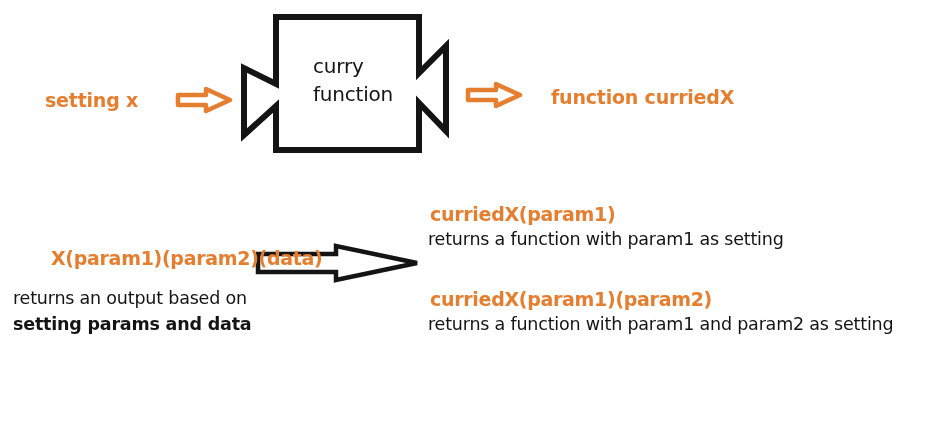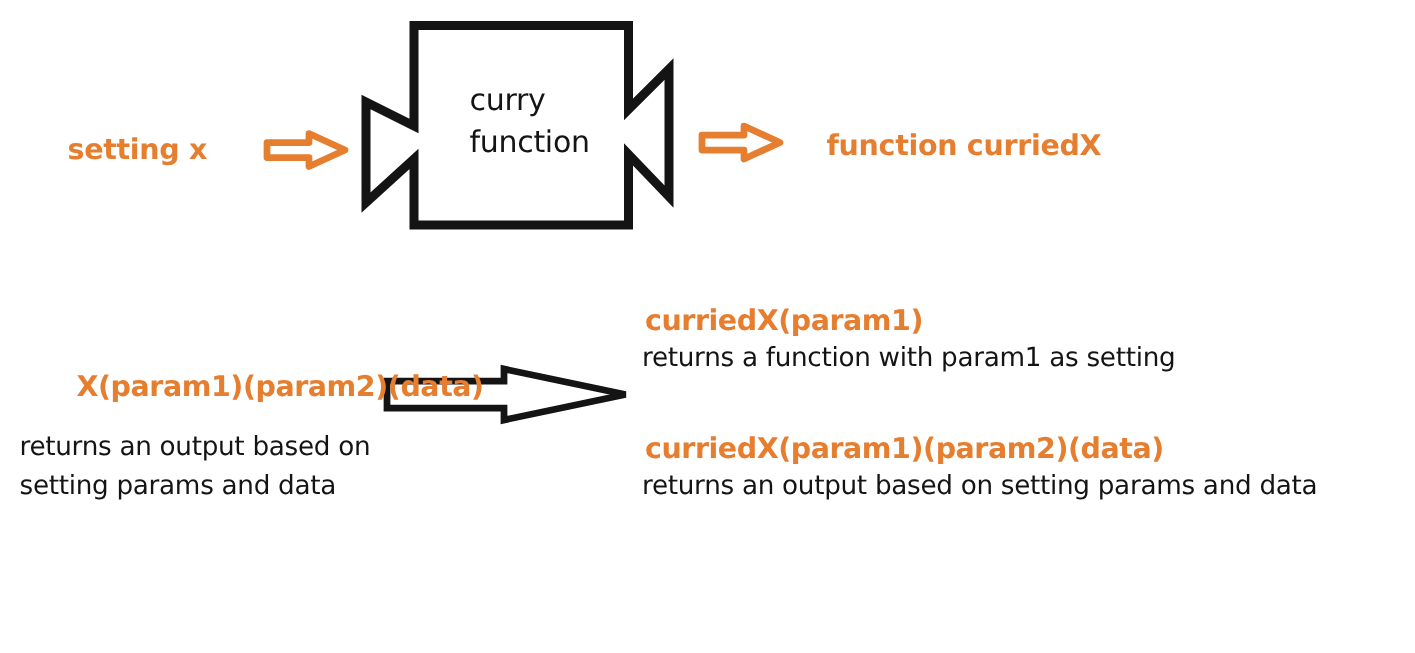--- a/index.html
+++ b/index.html
@@ -83,27 +83,27 @@
   <div class="machine-label">
     <span>curry</span>
     <span>function</span>
   </div>
 
   <span class="abs flow-label" style="left:551px; top:86px;">function curriedX</span>
 
   <div class="abs source-block" style="left:5px; top:245px;">
     <span class="code-orange" style="display:block; line-height:26px;margin-left:46px;">X(param1)(param2)(data)</span>
     <span class="plain-ink" style="display:block; line-height:26px; margin-top:14px; padding-left:8px;">returns an output based on</span>
-    <span class="plain-ink" style="display:block; line-height:26px; padding-left:8px;">setting params and data</span>
+    <span class="plain-ink" style="display:block; line-height:26px; padding-left:8px;font-weight:bold;">setting params and data</span>
   </div>
 
   <div class="results-column">
     <div class="result-block">
       <span class="code-orange">curriedX(param1)</span>
       <span class="plain-ink">returns a function with param1 as setting</span>
     </div>
     <div class="result-block">
-      <span class="code-orange">curriedX(param1)(param2)(data)</span>
-      <span class="plain-ink">returns an output based on setting params and data</span>
+      <span class="code-orange">curriedX(param1)(param2)</span>
+      <span class="plain-ink">returns a function with param1 and param2 as setting</span>
     </div>
   </div>
 
 </div>
 
 </body></html>

